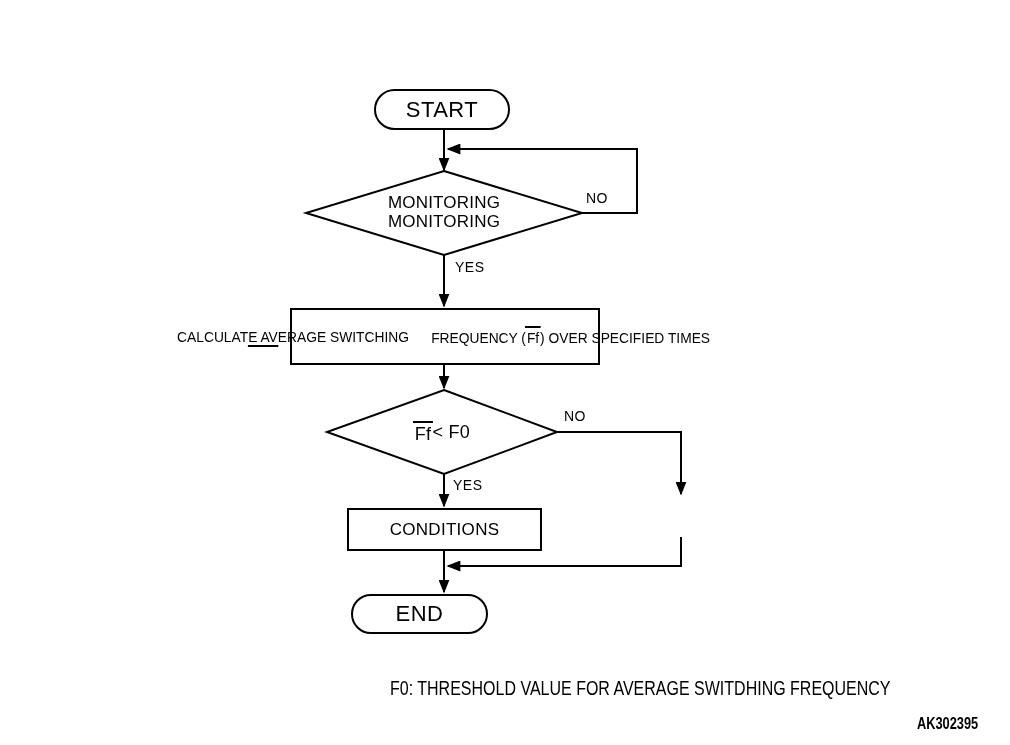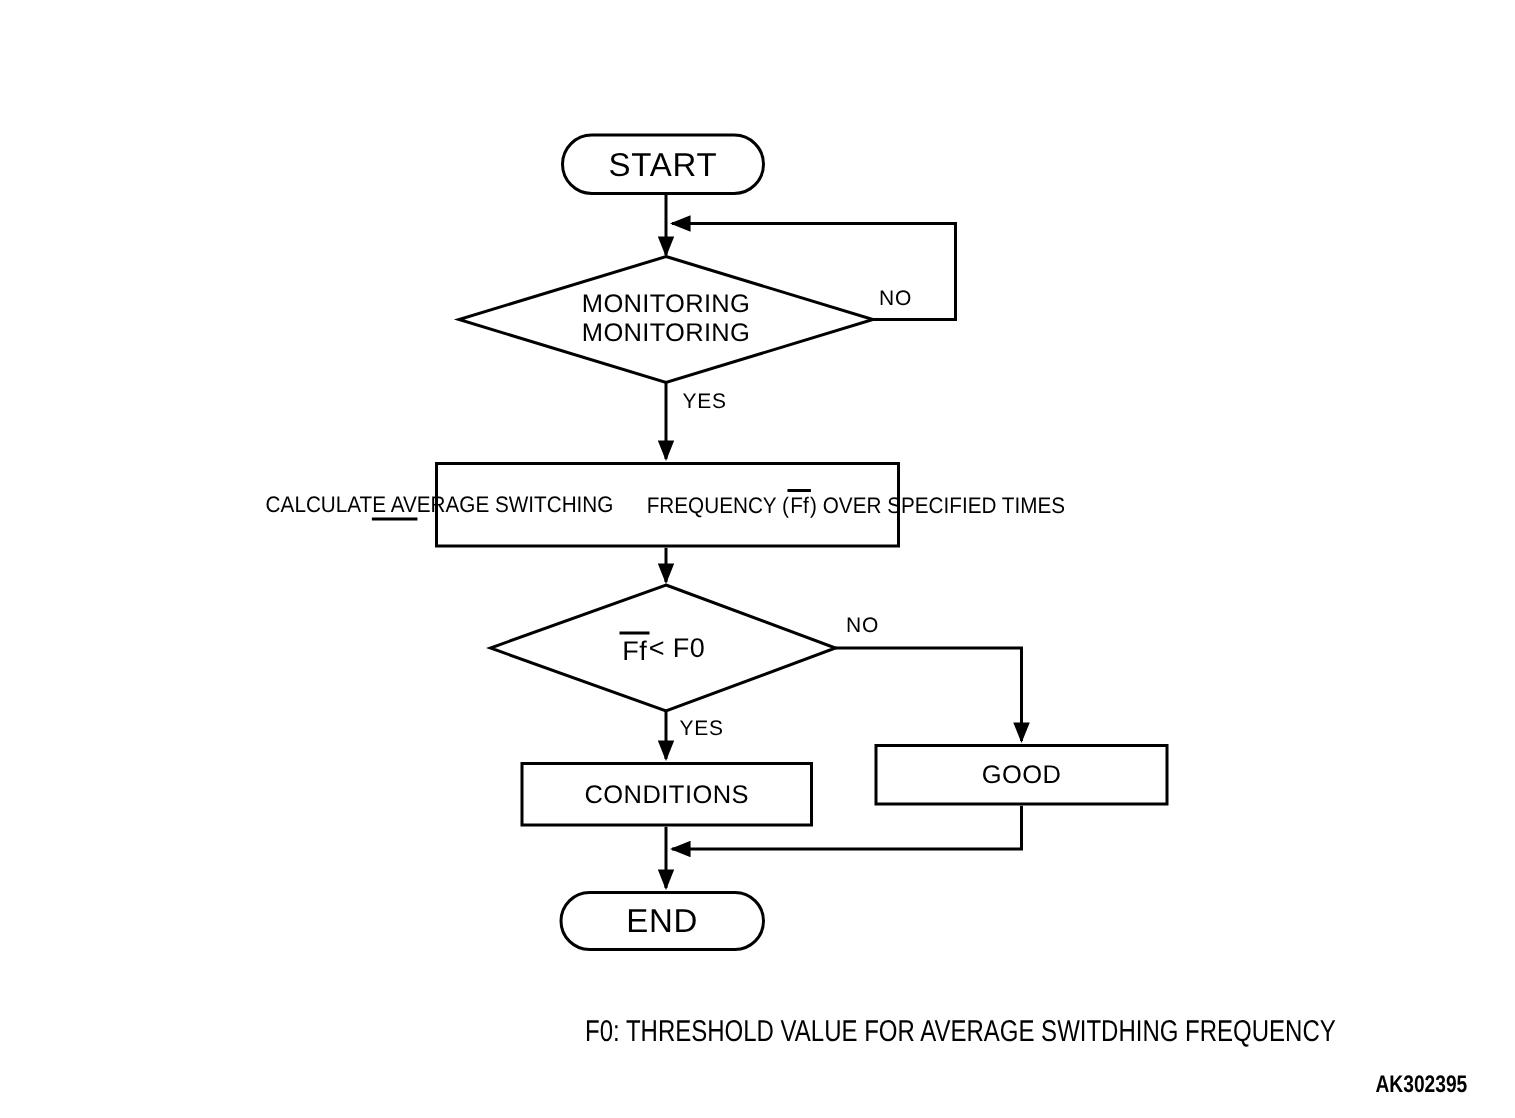--- a/index.html
+++ b/index.html
@@ -101,24 +101,21 @@
     <span> &lt; F0</span>
   </div>
 
   <div class="branch" style="left:564px;top:409px;">NO</div>
   <div class="branch" style="left:453px;top:478px;">YES</div>
 
   <div class="node rect-md" style="left:347px;top:508px;width:195px;height:43px;">
     <span>CONDITIONS</span>
   </div>
 
-  <div class="node rect-md" style="left:583px;top:496px;width:196px;height:41px;">
-    <span>GOOD</span>
-  </div>
 
-  <div class="node pill" style="left:373px;top:594px;width:137px;height:40px;">
+  <div class="node pill" style="left:351px;top:594px;width:137px;height:40px;">
     <span>END</span>
   </div>
 
   <div class="footnote">F0: THRESHOLD VALUE FOR AVERAGE SWITDHING FREQUENCY</div>
   <div class="figcode">AK302395</div>
 
 </div>
 
 </body></html>

